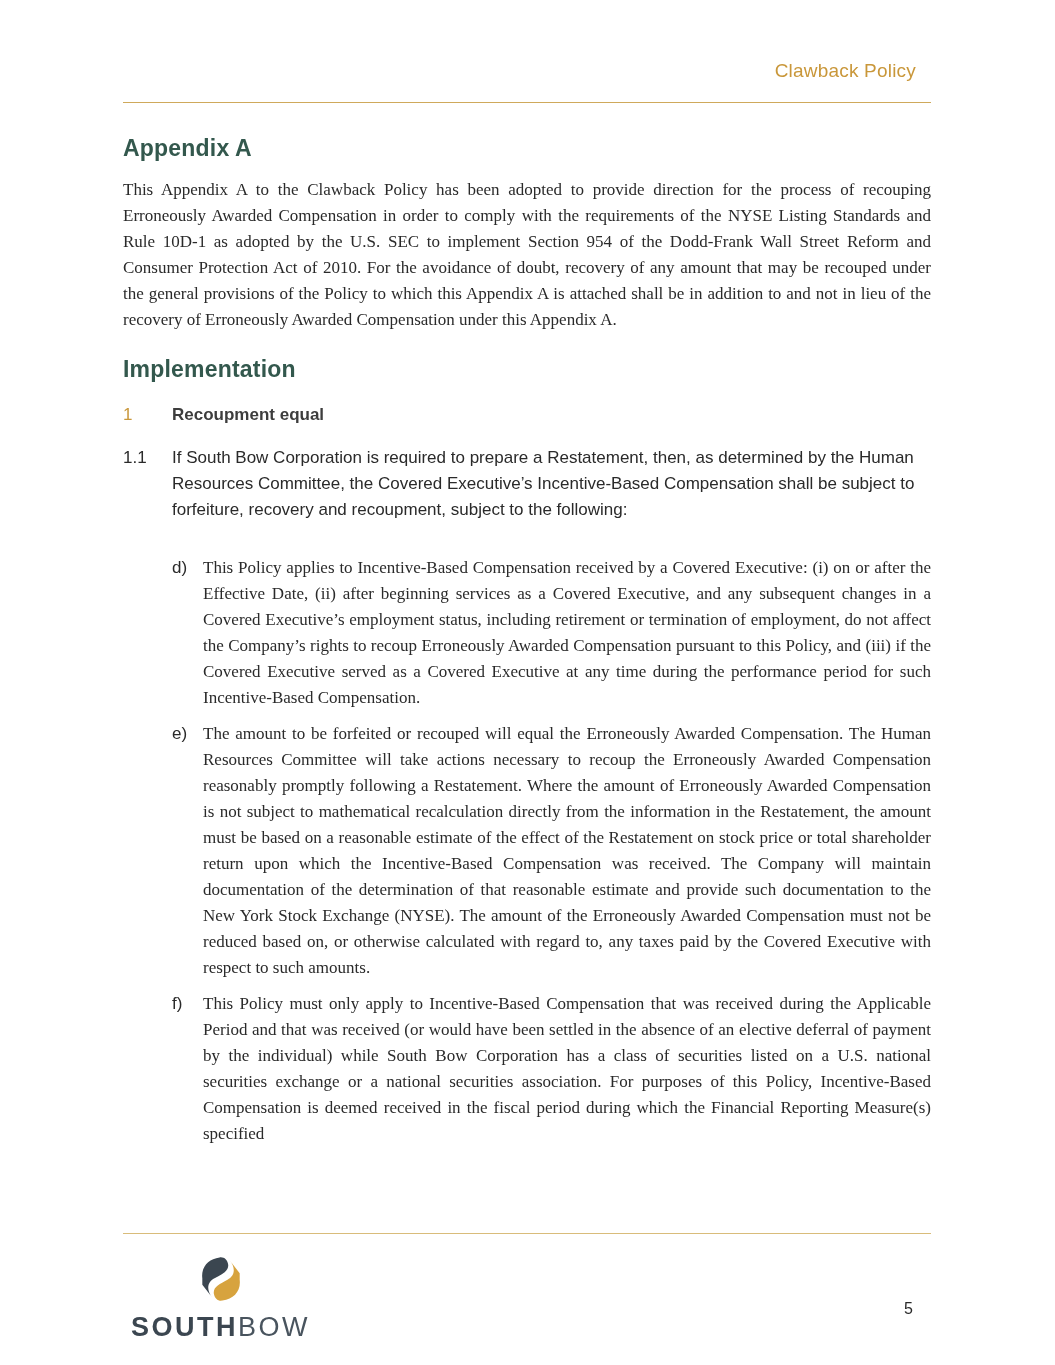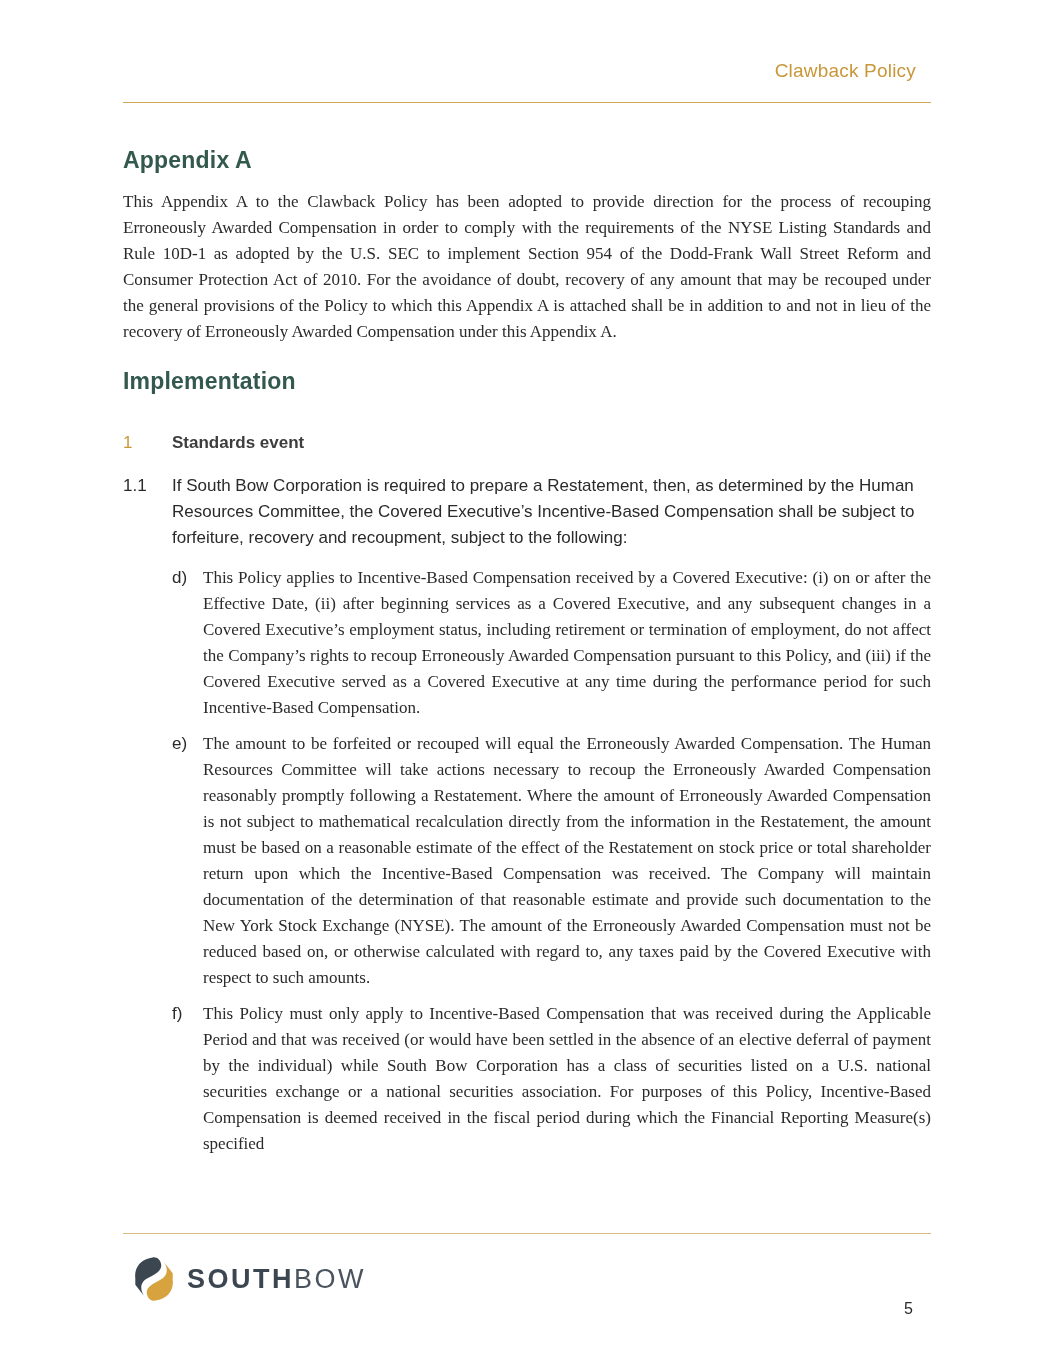--- a/index.html
+++ b/index.html
@@ -39,31 +39,31 @@
     top: 103px;
     left: 123px;
     width: 808px;
   }
   h1.doc-heading {
     font-size: 23px;
     font-weight: bold;
     color: #33584d;
     letter-spacing: 0.2px;
   }
-  .appendix-heading { margin-top: 44px; margin-bottom: 15px; }
-  .implementation-heading { margin-top: 23px; margin-bottom: 35px; }
+  .appendix-heading { margin-top: 32px; margin-bottom: 15px; }
+  .implementation-heading { margin-top: 23px; margin-bottom: 19px; }
 
   .body-text {
     font-size: 17px;
     line-height: 26px;
     color: #2a2a2a;
   }
   .justify { text-align: justify; font-family: Liberation Serif, serif; }
 
-  .clause-row { display: flex; margin-bottom: 14px; }
+  .clause-row { display: flex; margin-bottom: 32px; }
   .clause-num {
     flex: 0 0 49px;
     font-size: 17px;
     line-height: 26px;
   }
   .gold-num { color: #c9973a; }
   .section-title {
     font-size: 17px;
     line-height: 26px;
     font-weight: bold;
@@ -90,20 +90,21 @@
     height: 1px;
     background: #d9bc7a;
   }
   .footer-logo {
     position: absolute;
     top: 1256px;
     left: 131px;
     display: flex;
     align-items: center;
     gap: 10px;
+    flex-direction: column;
   }
   .logo-mark { width: 46px; height: 46px; }
   .logo-text {
     font-size: 27px;
     letter-spacing: 2.5px;
     color: #3b4650;
   }
   .logo-text .bold { font-weight: bold; }
   .logo-text .light { font-weight: normal; color: #49545e; }
   .page-number {
@@ -125,21 +126,21 @@
   <div class="content">
 
     <h1 class="doc-heading appendix-heading">Appendix A</h1>
 
     <p class="body-text justify">This Appendix A to the Clawback Policy has been adopted to provide direction for the process of recouping Erroneously Awarded Compensation in order to comply with the requirements of the NYSE Listing Standards and Rule 10D-1 as adopted by the U.S. SEC to implement Section 954 of the Dodd-Frank Wall Street Reform and Consumer Protection Act of 2010.  For the avoidance of doubt, recovery of any amount that may be recouped under the general provisions of the Policy to which this Appendix A is attached shall be in addition to and not in lieu of the recovery of Erroneously Awarded Compensation under this Appendix A.</p>
 
     <h1 class="doc-heading implementation-heading">Implementation</h1>
 
     <div class="clause-row section-row">
       <span class="clause-num gold-num">1</span>
-      <span class="section-title">Standards event</span>
+      <span class="section-title">Recoupment equal</span>
     </div>
 
     <div class="clause-row">
       <span class="clause-num">1.1</span>
       <p class="body-text clause-body">If South Bow Corporation is required to prepare a Restatement, then, as determined by the Human Resources Committee, the Covered Executive’s Incentive-Based Compensation shall be subject to forfeiture, recovery and recoupment, subject to the following:</p>
     </div>
 
     <div class="sub-items">
       <div class="sub-item">
         <span class="sub-label body-text">d)</span>

